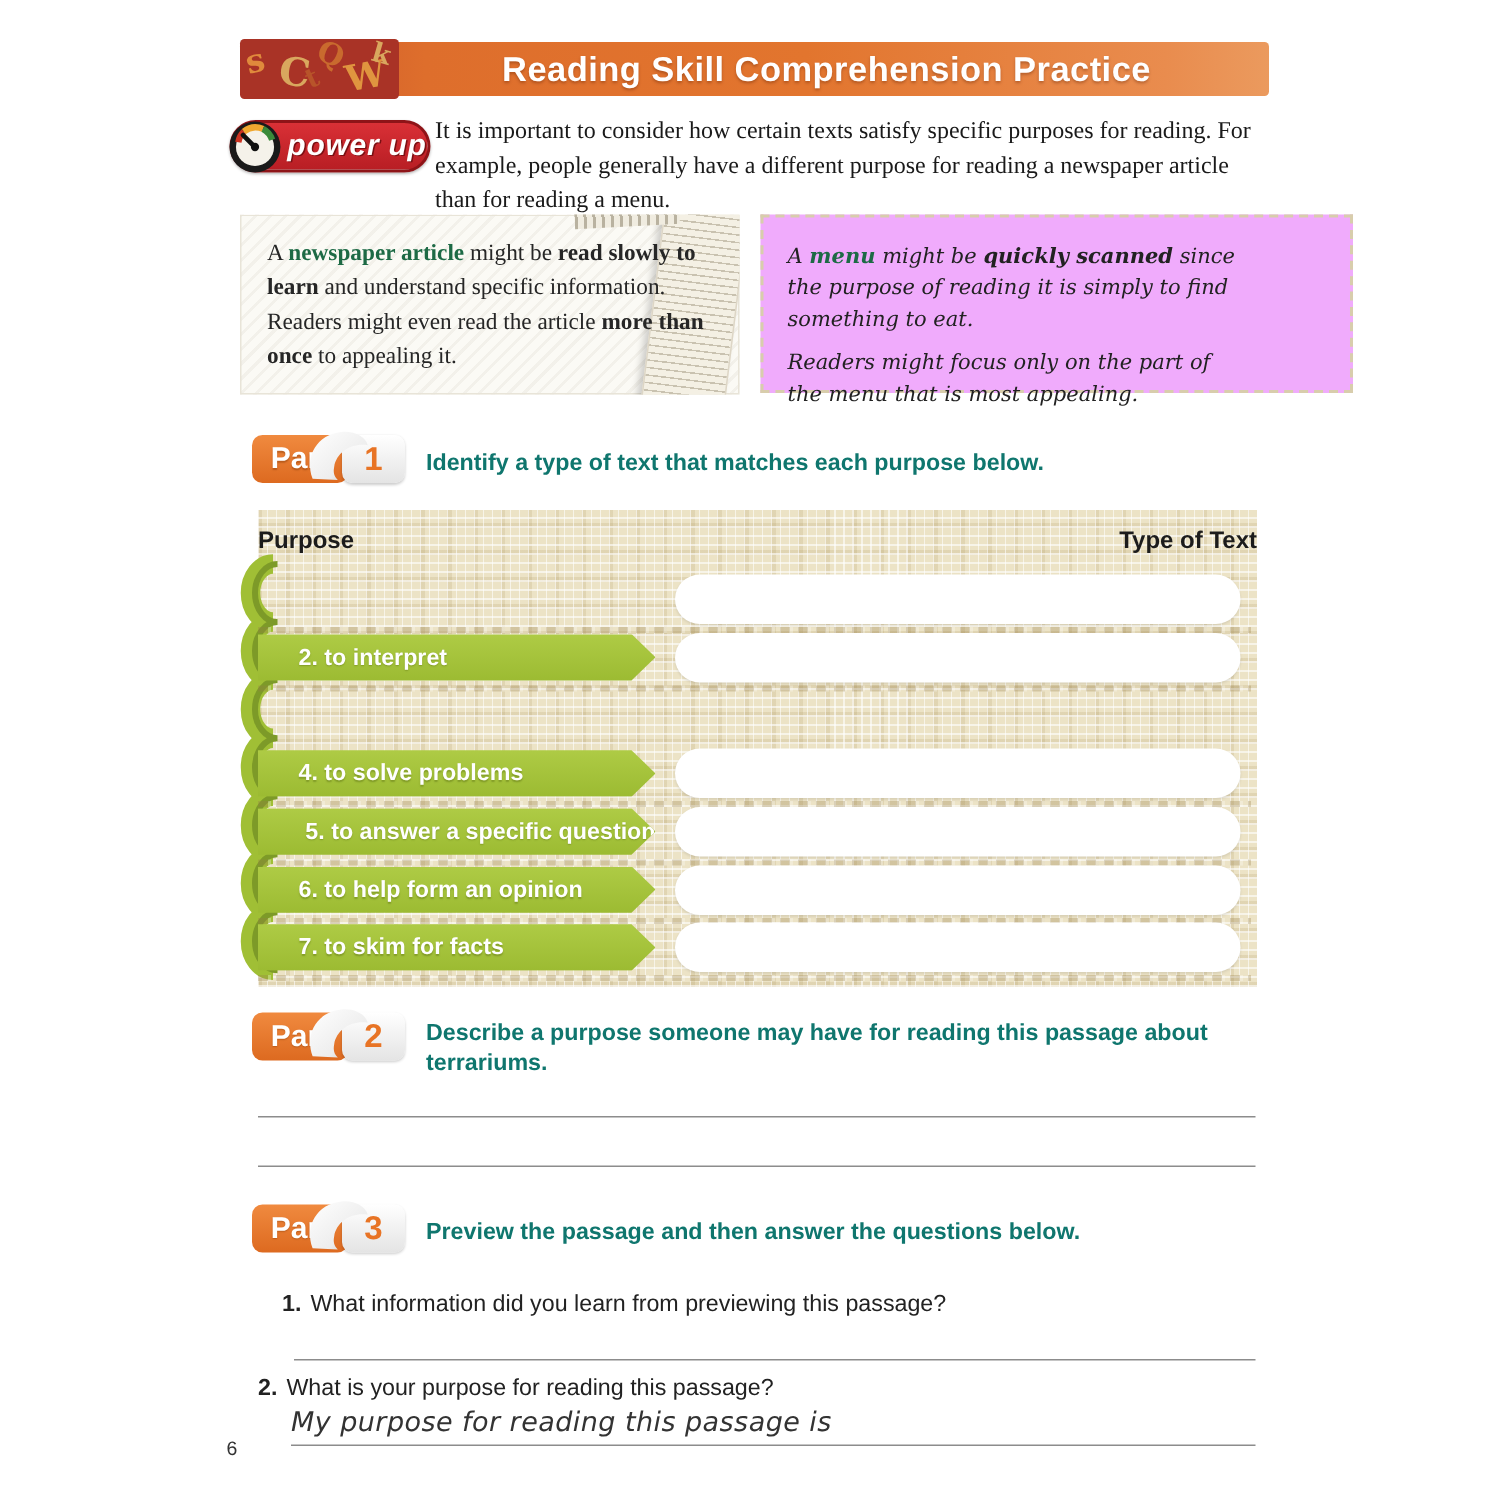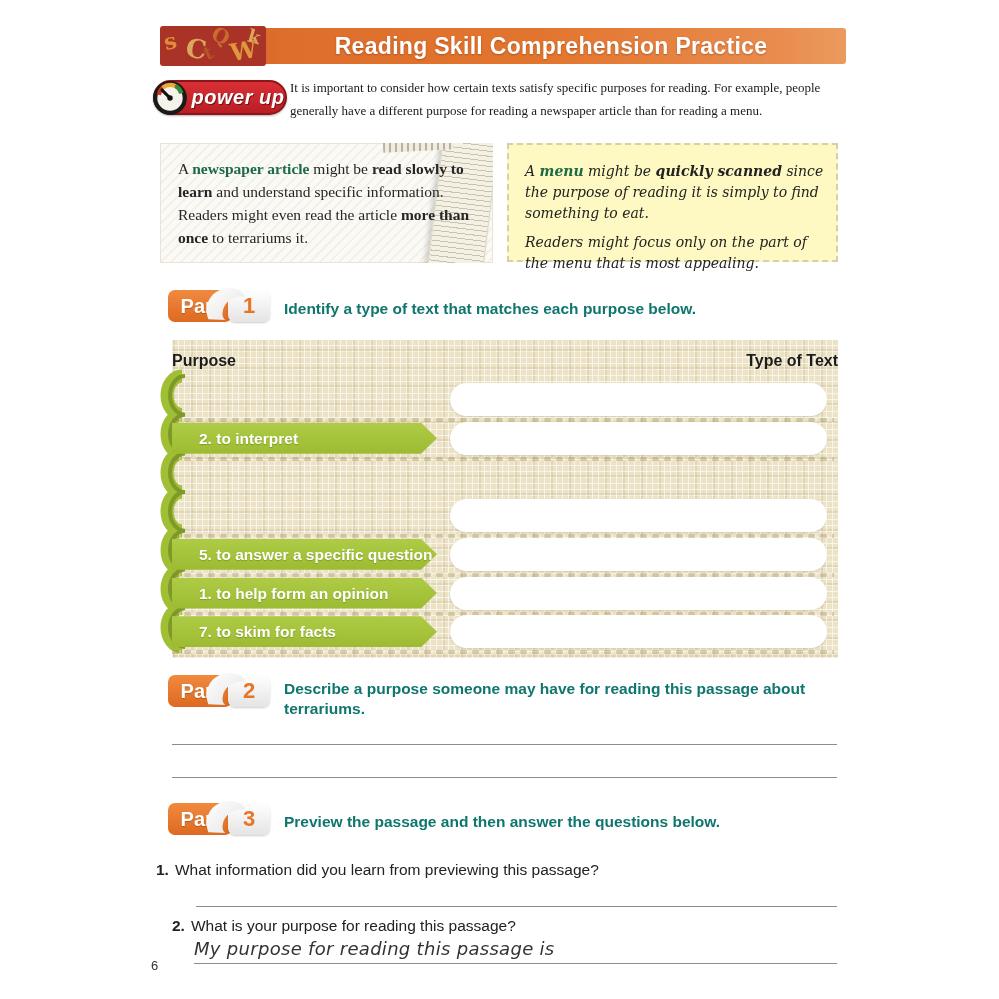--- a/index.html
+++ b/index.html
@@ -39,21 +39,21 @@
     border:2px solid #8e1418; box-shadow:0 1px 2px rgba(0,0,0,.3);
   }
   .powerup-badge .gauge { position:absolute; left:-3px; top:-2px; width:36px; height:36px; }
   .powerup-label {
     position:absolute; left:36px; top:4px; width:94px; text-align:center;
     color:#ffffff; font-size:20px; font-weight:bold; font-style:italic; letter-spacing:0.5px;
     text-shadow:1px 1px 0 #7a1013;
   }
   .powerup-para {
     position:absolute; left:290px; top:76px; width:548px;
-    font-family:"Liberation Serif", serif; font-size:13px; line-height:23px; color:#1a1a1a;
+    font-family:"Liberation Serif", serif; font-size:16px; line-height:23px; color:#1a1a1a;
   }
 
   
   .box-news {
     position:absolute; left:160px; top:143px; width:333px; height:120px;
     background-color:#fbfaf5; overflow:hidden;
     background-image:repeating-linear-gradient(135deg, rgba(170,160,140,.10) 0 2px, transparent 2px 7px);
     box-shadow:0 0 0 1px #e8e4d8 inset;
   }
   .np-strip {
@@ -69,22 +69,22 @@
     transform:rotate(-3deg);
   }
   .box-news .txt {
     position:absolute; left:18px; top:14px; width:296px;
     font-family:"Liberation Serif", serif; font-size:15.5px; line-height:23px; color:#262626;
   }
   .g { color:#1d6a45; font-weight:bold; }
   .b { font-weight:bold; }
 
   .box-menu {
-    position:absolute; left:507px; top:143px; width:331px; height:119px;
-    background:#fef9c3; border:2px dashed #d8cdac;
+    position:absolute; left:507px; top:143px; width:395px; height:119px;
+    background:#f0abfc; border:2px dashed #d8cdac;
   }
   .box-menu .txt {
     position:absolute; left:16px; top:16px; width:300px;
     font-family:"DejaVu Serif", serif; font-style:italic; font-size:14px; line-height:21px; color:#222222;
   }
   .box-menu .txt p + p { margin-top:8px; }
   .gi { color:#1d6a45; font-weight:bold; }
   .bi { font-weight:bold; }
 
   
@@ -180,21 +180,21 @@
       <line x1="17" y1="17" x2="9.5" y2="9.5" stroke="#111111" stroke-width="3" stroke-linecap="round"></line>
       <circle cx="17" cy="17" r="2.6" fill="#111111"></circle>
     </svg>
     <span class="powerup-label">power up</span>
   </div>
   <p class="powerup-para">It is important to consider how certain texts satisfy specific purposes for reading. For example, people generally have a different purpose for reading a newspaper article than for reading a menu.</p>
 
   <div class="box-news">
     <div class="np-strip"></div>
     <div class="np-strip2"></div>
-    <div class="txt"><span>A </span><span class="g">newspaper article</span><span> might be </span><span class="b">read slowly to learn</span><span> and understand specific information. Readers might even read the article </span><span class="b">more than once</span><span> to terrariums it.</span></div>
+    <div class="txt"><span>A </span><span class="g">newspaper article</span><span> might be </span><span class="b">read slowly to learn</span><span> and understand specific information. Readers might even read the article </span><span class="b">more than once</span><span> to appealing it.</span></div>
   </div>
 
   <div class="box-menu">
     <div class="txt">
       <p><span>A </span><span class="gi">menu</span><span> might be </span><span class="bi">quickly scanned</span><span> since the purpose of reading it is simply to find something to eat.</span></p>
       <p>Readers might focus only on the part of the menu that is most appealing.</p>
     </div>
   </div>
 
   <div class="part-badge" style="left:168px; top:282px;">
@@ -225,30 +225,31 @@
     <div class="prow" style="top:42px;">
       <div class="pill"></div>
       <div class="row-sep"></div>
     </div>
     <div class="prow" style="top:80.7px;">
       <div class="arrow">2. to interpret</div>
       <div class="pill"></div>
       <div class="row-sep"></div>
     </div>
     <div class="prow" style="top:158.1px;">
-      <div class="pill"></div>
-      <div class="row-sep"></div>
-    </div>
-    <div class="prow" style="top:196.8px;">
+      <div class="arrow">4. to solve problems</div>
+      <div class="pill"></div>
+      <div class="row-sep"></div>
+    </div>
+    <div class="prow" style="top:196.8px;text-align:right;">
       <div class="arrow">5. to answer a specific question</div>
       <div class="pill"></div>
       <div class="row-sep"></div>
     </div>
     <div class="prow" style="top:235.5px;">
-      <div class="arrow">1. to help form an opinion</div>
+      <div class="arrow">6. to help form an opinion</div>
       <div class="pill"></div>
       <div class="row-sep"></div>
     </div>
     <div class="prow" style="top:274.2px;">
       <div class="arrow">7. to skim for facts</div>
       <div class="pill"></div>
       <div class="row-sep"></div>
     </div>
   </div>
 
@@ -280,21 +281,21 @@
         <stop offset="0" stop-color="#ffffff"></stop>
             <stop offset="0.65" stop-color="#ededed"></stop>
             <stop offset="1" stop-color="#bdbdbd"></stop>
       </linearGradient>
         </defs>
       <path d="M8 41 C1 22 12 4 32 2 C43 1 52 6 54 13 C40 11 28 19 26 31 C25 36 26 39 29 42 Z" fill="url(#cg3)"></path>
     </svg>
   </div>
   <div class="part-instruction" style="left:284px; top:812px; width:560px;">Preview the passage and then answer the questions below.</div>
 
-  <div class="question" style="left:156px; top:861px; width:660px;">
+  <div class="question" style="left:188px; top:861px; width:660px;">
     <span class="qnum">1.</span><span>What information did you learn from previewing this passage?</span>
   </div>
   <div class="wline" style="left:196px; top:906px; width:641px;"></div>
 
   <div class="question" style="left:172px; top:917px; width:660px;">
     <span class="qnum">2.</span><span>What is your purpose for reading this passage?</span>
   </div>
   <div class="handwrite" style="left:194px; top:938px;">My purpose for reading this passage is</div>
   <div class="wline" style="left:194px; top:963px; width:643px;"></div>
 

